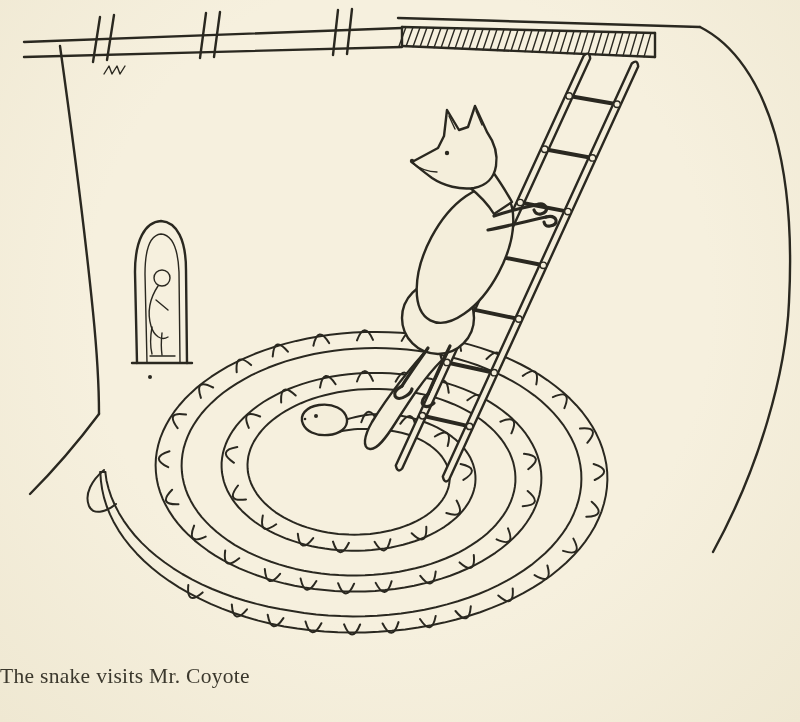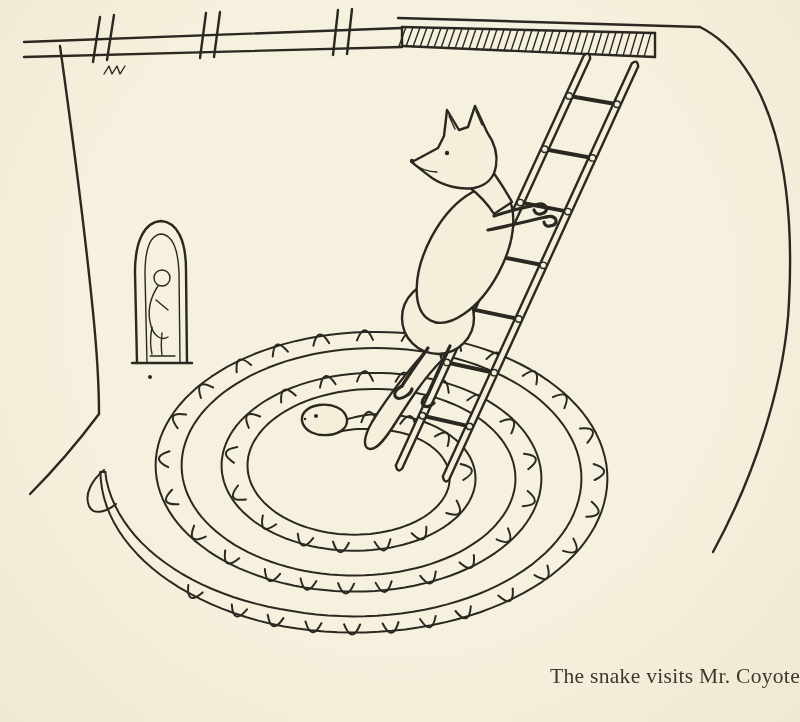--- a/index.html
+++ b/index.html
@@ -11,21 +11,21 @@
     background:radial-gradient(ellipse at 50% 42%, #f6f0de 55%, #efe8d2 100%);}
   svg{display:block}
   .ink{stroke:var(--ink);fill:none;stroke-width:2.4;stroke-linecap:round;stroke-linejoin:round}
   .w2{stroke-width:2}
   .w3{stroke-width:3.2}
   .thin{stroke-width:1.4}
   .rung{stroke-width:4}
   .fill-paper{fill:var(--paper)}
   .fill-ink{fill:var(--ink);stroke:none}
   figcaption{
-    text-align:right;
+    text-align:left;
     font-family:"Liberation Serif","DejaVu Serif",serif;
     font-size:21.5px;
     letter-spacing:.3px;
     color:#3b382d;
     margin-top:4px;
   }
 </style>
 </head>
 <body>
 

